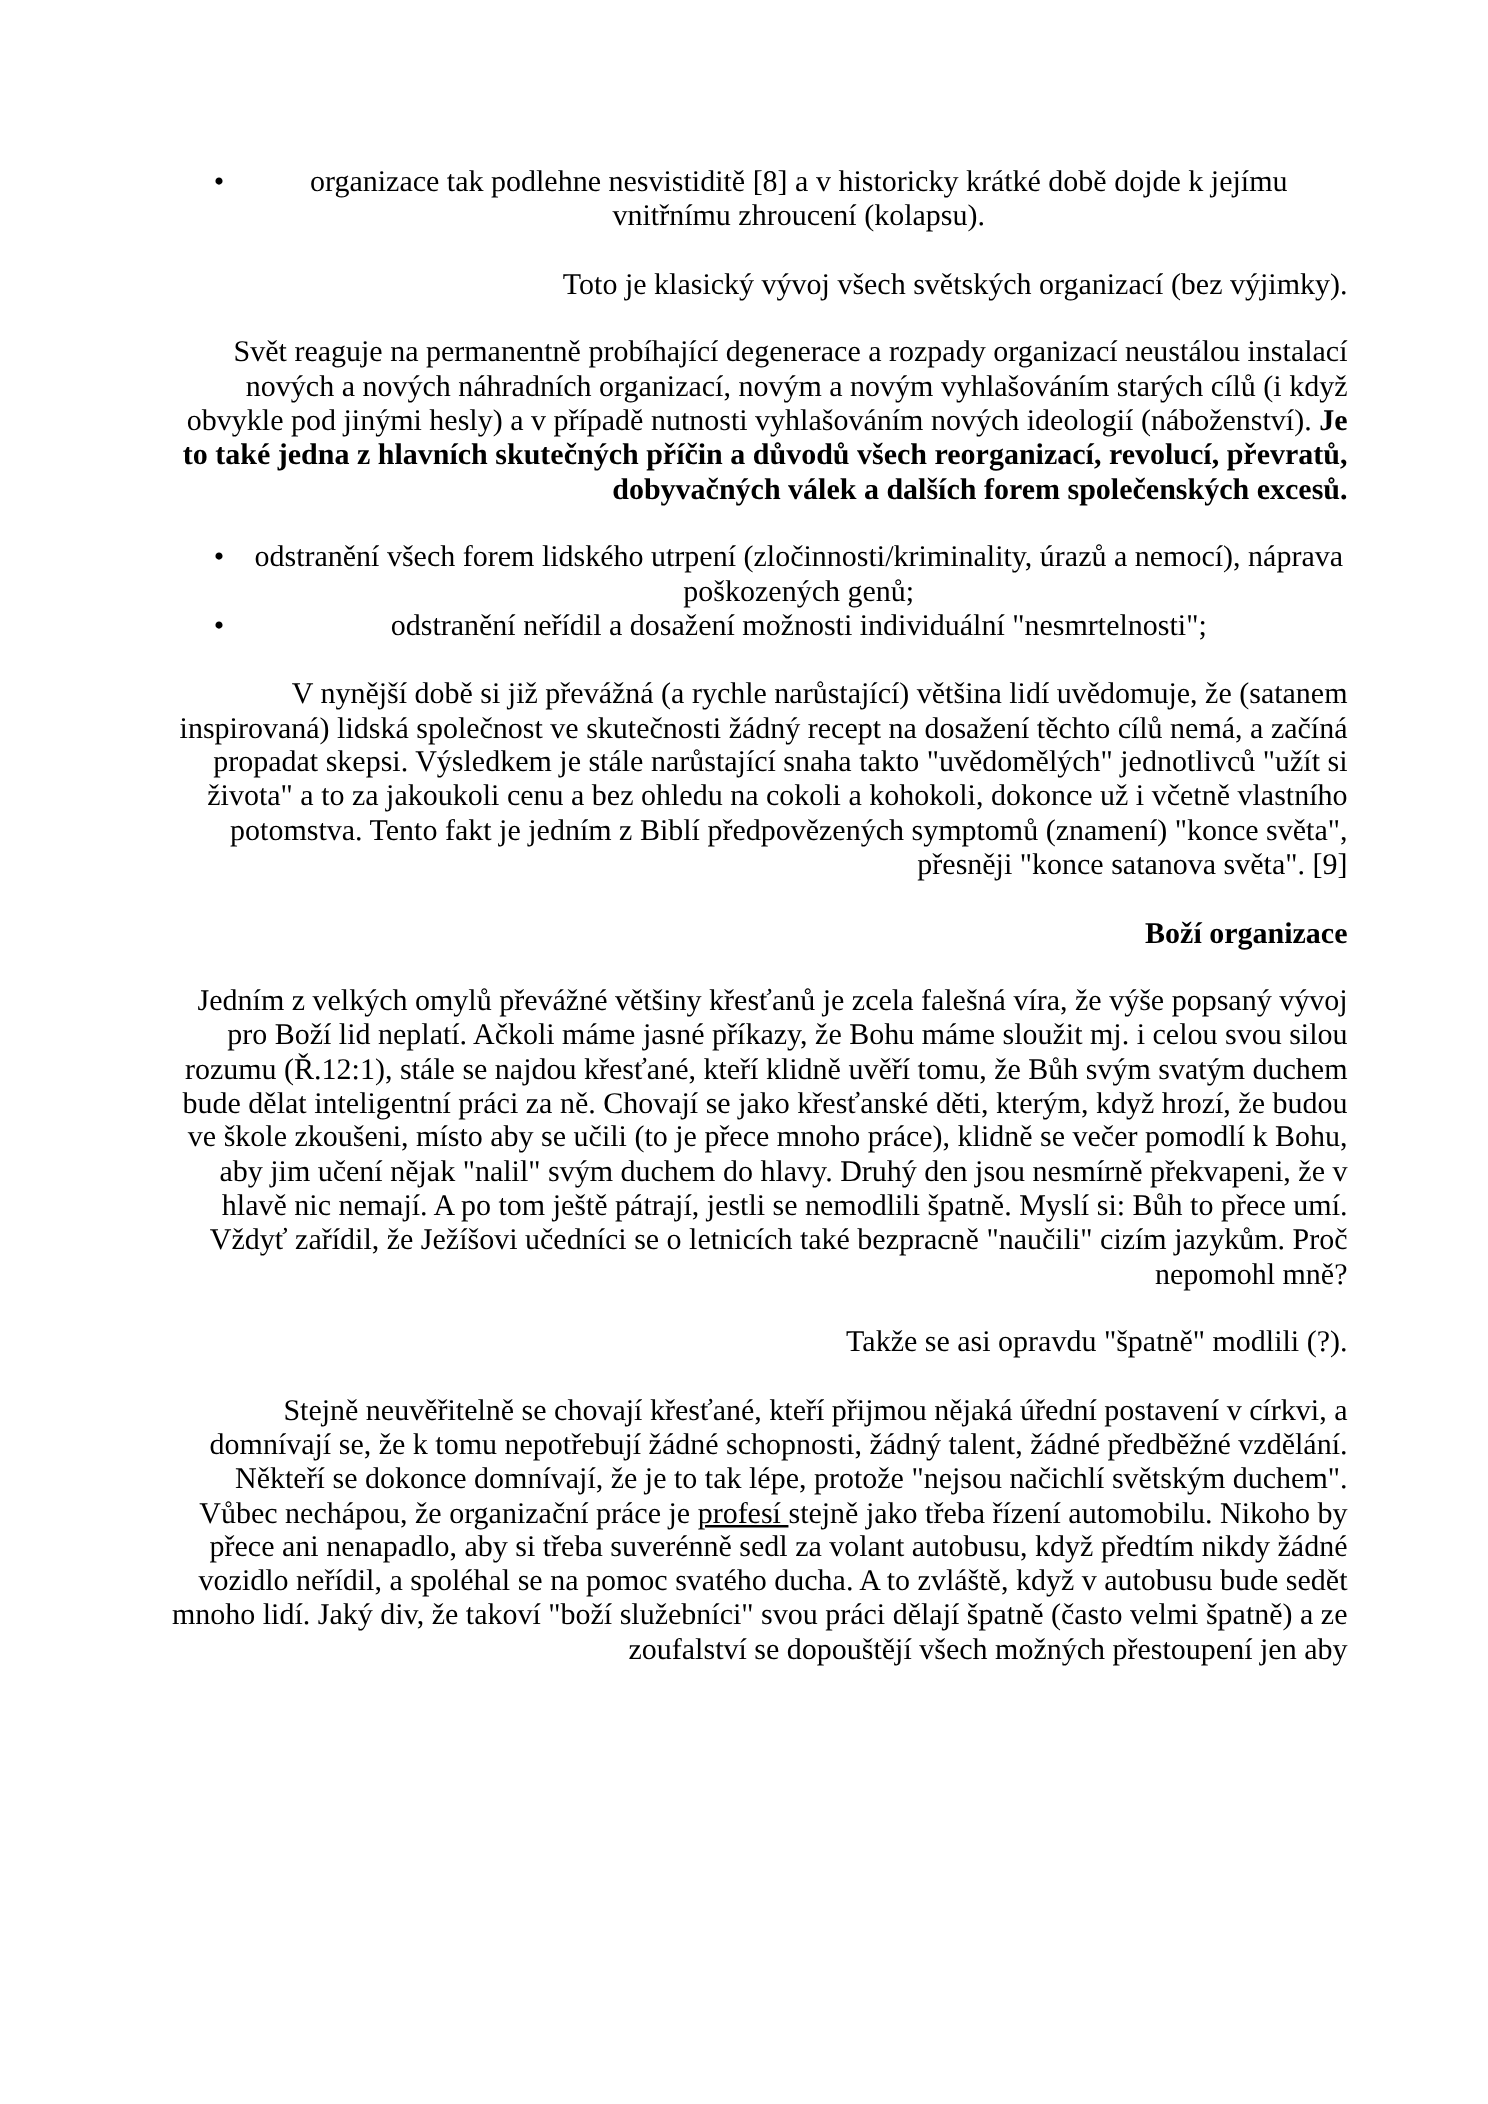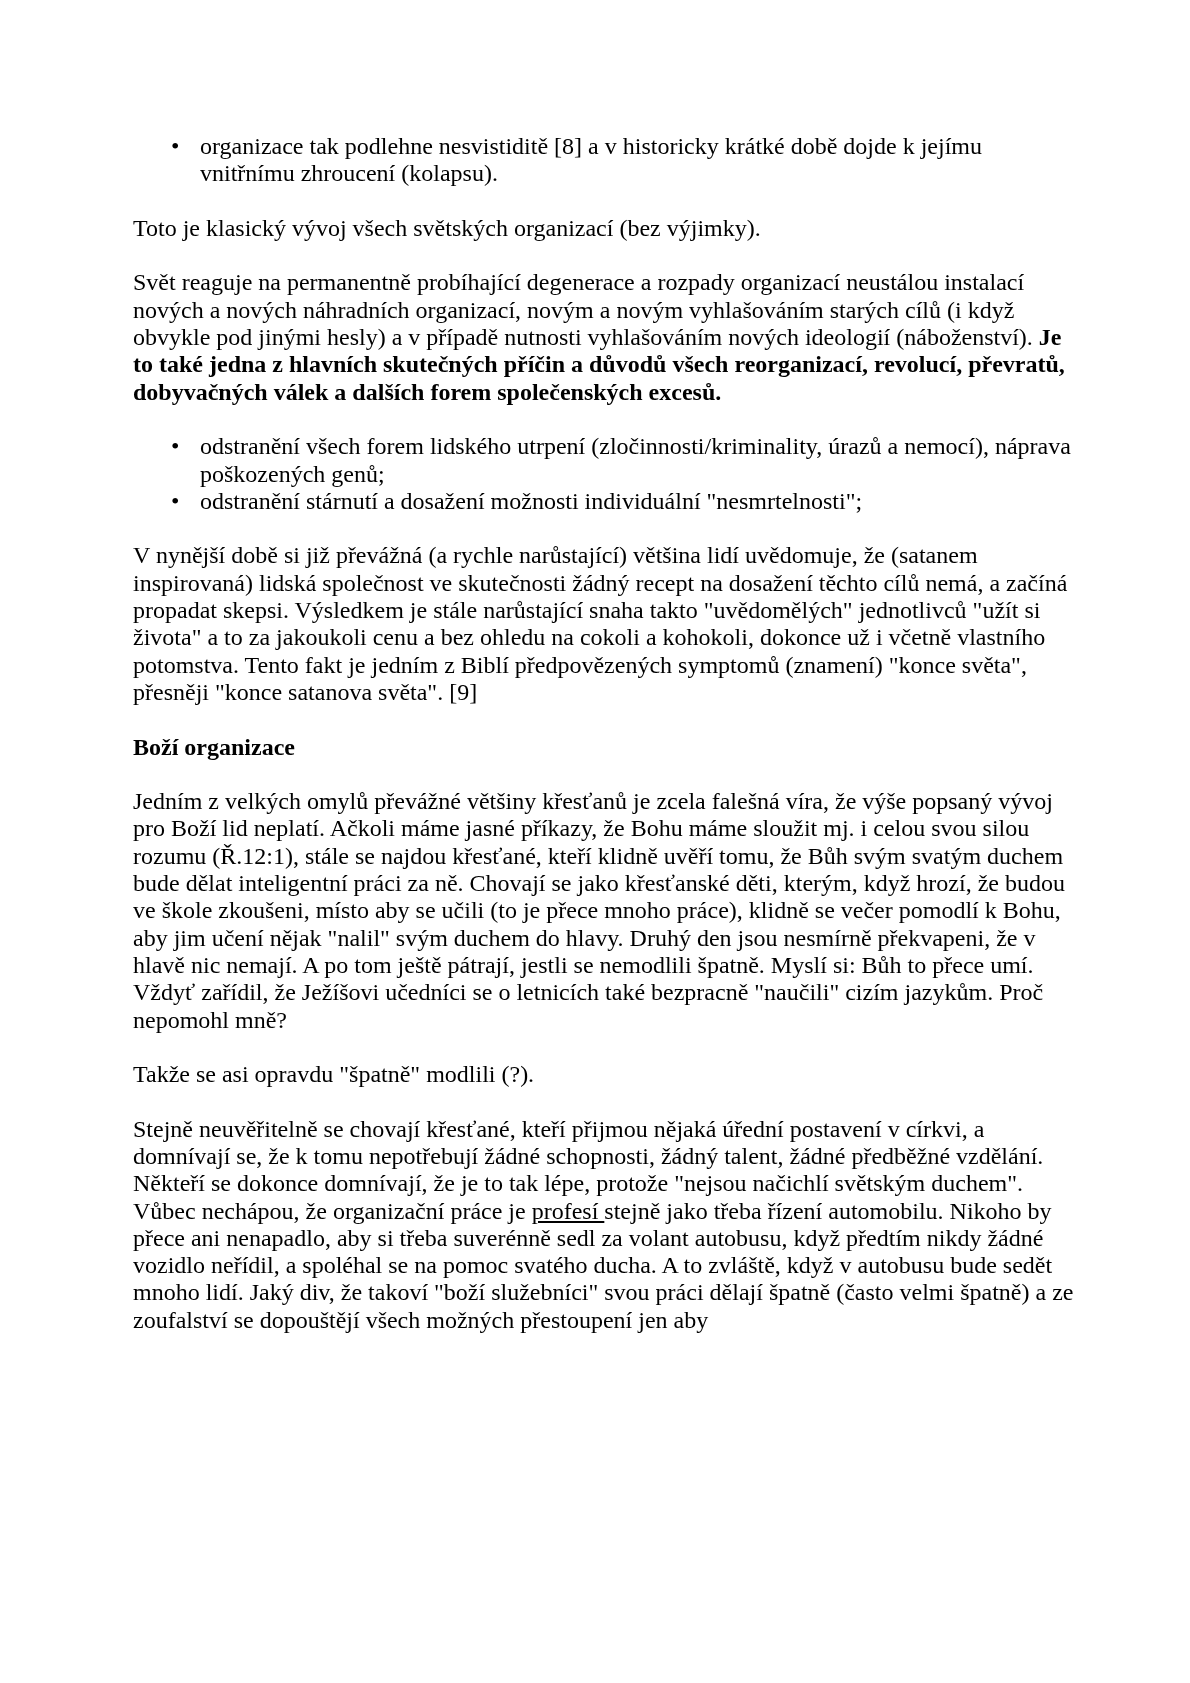--- a/index.html
+++ b/index.html
@@ -20,30 +20,31 @@
     font-size: 24px;
     line-height: 27.3px;
     overflow: hidden;
   }
   .doc-body p,
   .doc-body h2 {
     margin: 0 0 27.3px 0;
     padding: 0;
     font-size: 24px;
     font-weight: normal;
-    text-align: left;
+    text-align: right;
   }
   .doc-body h2 {
     font-weight: bold;
     font-family: Liberation Serif, serif;
   }
   .doc-body ul.blist {
     list-style: none;
     margin: 0 0 27.3px 0;
     padding: 0;
+    text-align: center;
   }
   .doc-body ul.blist li {
     position: relative;
     padding-left: 67px;
     margin: 0;
   }
   .doc-body ul.blist li::before {
     content: "\2022";
     position: absolute;
     left: 38px;
@@ -57,21 +58,21 @@
 
 <div class="page">
   <div class="doc-body">
       <ul class="blist">
         <li><span>organizace tak podlehne nesvistiditě [8] a v historicky krátké době dojde k jejímu vnitřnímu zhroucení (kolapsu).</span></li>
       </ul>
       <p><span>Toto je klasický vývoj všech světských organizací (bez výjimky).</span></p>
       <p><span>Svět reaguje na permanentně probíhající degenerace a rozpady organizací neustálou instalací nových a nových náhradních organizací, novým a novým vyhlašováním starých cílů (i když obvykle pod jinými hesly) a v případě nutnosti vyhlašováním nových ideologií (náboženství). </span><span class="run-bold">Je to také jedna z hlavních skutečných příčin a důvodů všech reorganizací, revolucí, převratů, dobyvačných válek a dalších forem společenských excesů.</span></p>
       <ul class="blist">
         <li><span>odstranění všech forem lidského utrpení (zločinnosti/kriminality, úrazů a nemocí), náprava poškozených genů;</span></li>
-        <li><span>odstranění stárnutí a dosažení možnosti individuální "nesmrtelnosti";</span></li>
+        <li><span>odstranění neřídil a dosažení možnosti individuální "nesmrtelnosti";</span></li>
       </ul>
       <p><span>V nynější době si již převážná (a rychle narůstající) většina lidí uvědomuje, že (satanem inspirovaná) lidská společnost ve skutečnosti žádný recept na dosažení těchto cílů nemá, a začíná propadat skepsi. Výsledkem je stále narůstající snaha takto "uvědomělých" jednotlivců "užít si života" a to za jakoukoli cenu a bez ohledu na cokoli a kohokoli, dokonce už i včetně vlastního potomstva. Tento fakt je jedním z Biblí předpovězených symptomů (znamení) "konce světa", přesněji "konce satanova světa". [9]</span></p>
       <h2><span>Boží organizace</span></h2>
       <p><span>Jedním z velkých omylů převážné většiny křesťanů je zcela falešná víra, že výše popsaný vývoj pro Boží lid neplatí. Ačkoli máme jasné příkazy, že Bohu máme sloužit mj. i celou svou silou rozumu (Ř.12:1), stále se najdou křesťané, kteří klidně uvěří tomu, že Bůh svým svatým duchem bude dělat inteligentní práci za ně. Chovají se jako křesťanské děti, kterým, když hrozí, že budou ve škole zkoušeni, místo aby se učili (to je přece mnoho práce), klidně se večer pomodlí k Bohu, aby jim učení nějak "nalil" svým duchem do hlavy. Druhý den jsou nesmírně překvapeni, že v hlavě nic nemají. A po tom ještě pátrají, jestli se nemodlili špatně. Myslí si: Bůh to přece umí. Vždyť zařídil, že Ježíšovi učedníci se o letnicích také bezpracně "naučili" cizím jazykům. Proč nepomohl mně?</span></p>
       <p><span>Takže se asi opravdu "špatně" modlili (?).</span></p>
       <p><span>Stejně neuvěřitelně se chovají křesťané, kteří přijmou nějaká úřední postavení v církvi, a domnívají se, že k tomu nepotřebují žádné schopnosti, žádný talent, žádné předběžné vzdělání. Někteří se dokonce domnívají, že je to tak lépe, protože "nejsou načichlí světským duchem". Vůbec nechápou, že organizační práce je </span><span class="run-underline">profesí </span><span>stejně jako třeba řízení automobilu. Nikoho by přece ani nenapadlo, aby si třeba suverénně sedl za volant autobusu, když předtím nikdy žádné vozidlo neřídil, a spoléhal se na pomoc svatého ducha. A to zvláště, když v autobusu bude sedět mnoho lidí. Jaký div, že takoví "boží služebníci" svou práci dělají špatně (často velmi špatně) a ze zoufalství se dopouštějí všech možných přestoupení jen aby</span></p>
     </div>
 </div>
 
 </body></html>

